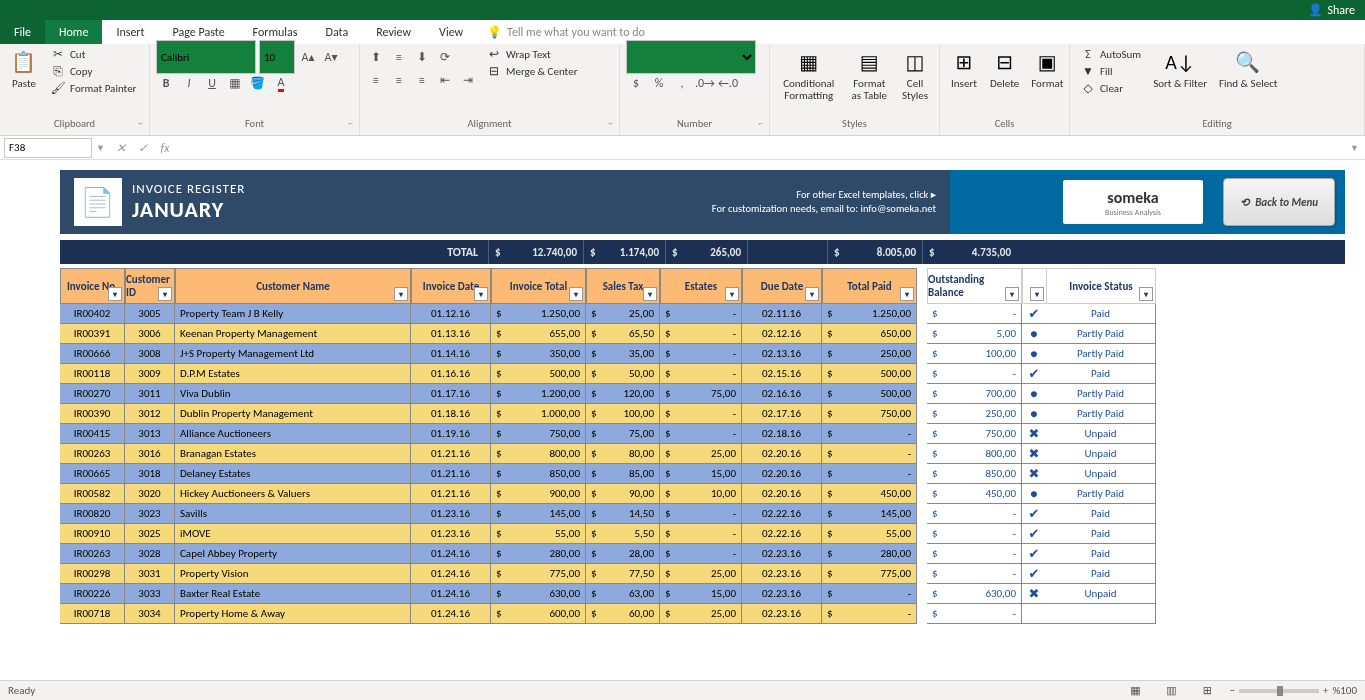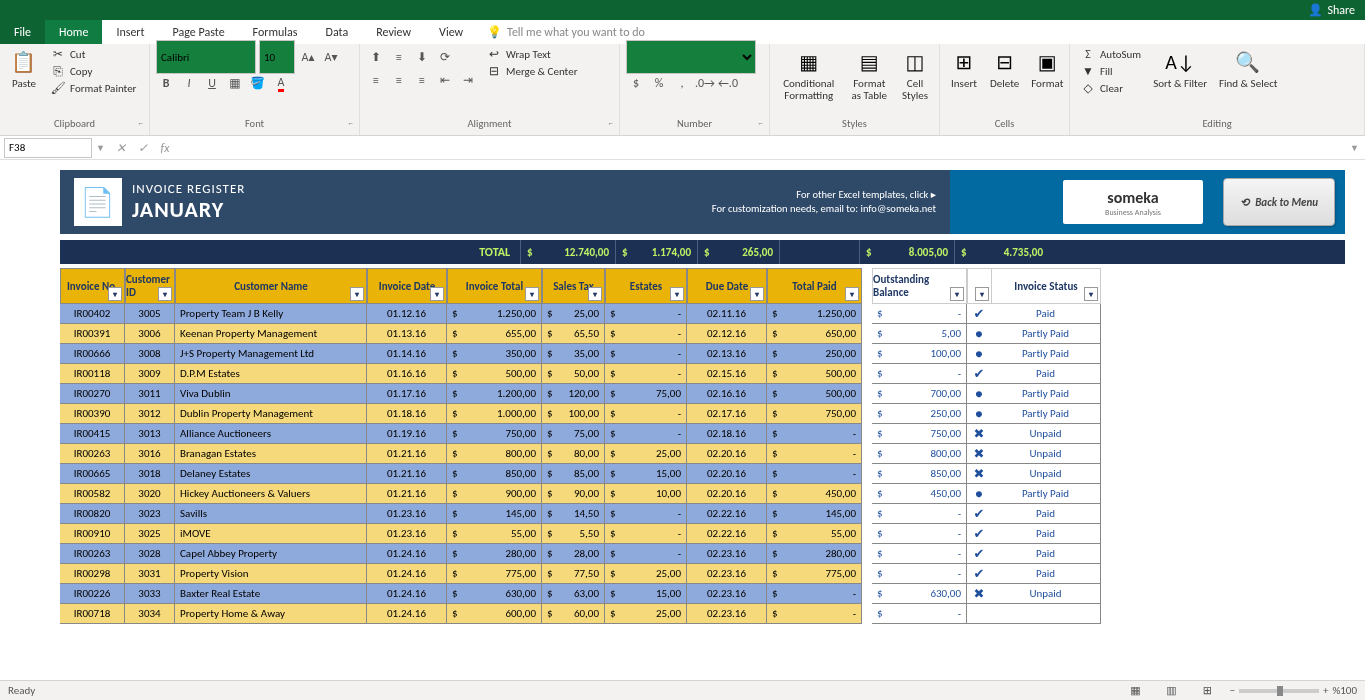--- a/index.html
+++ b/index.html
@@ -52,50 +52,50 @@
 .banner-title { display:flex; flex-direction:column; }
 .banner-title .t1 { font-size:13px; letter-spacing:1px; }
 .banner-title .t2 { font-size:22px; font-weight:bold; letter-spacing:1px; }
 .banner-right { flex:1; background:#0369a1; display:flex; align-items:center; justify-content:flex-end; padding:0 10px; gap:10px; }
 .banner-info { color:#fff; font-size:10.5px; text-align:right; line-height:14px; }
 .someka { width:140px; height:44px; background:#fff; display:flex; flex-direction:column; align-items:center; justify-content:center; font-weight:bold; font-size:16px; color:#333; border-radius:2px; }
 .someka .sub { font-size:8px; font-weight:normal; color:#777; }
 .back-btn { width:112px; height:48px; background:linear-gradient(#f5f5f5,#ddd); border:1px solid #aaa; border-radius:4px; display:flex; align-items:center; justify-content:center; gap:6px; font-size:11px; font-style:italic; font-weight:bold; color:#444; cursor:pointer; margin-left:10px; box-shadow:1px 1px 2px rgba(0,0,0,.2); }
 
 
-.total-row { height:24px; background:#1c3054; display:flex; color:#bef264; margin-top:6px;padding-left:32px; }
+.total-row { height:24px; background:#1c3054; display:flex; color:#e5e5e5; margin-top:6px; }
 .total-row .lbl { flex:0 0 428px; text-align:right; padding-right:10px; font-weight:bold; font-size:12px; line-height:24px; }
 .total-cell { border-left:1px solid #4a5e82; display:flex; align-items:center; justify-content:space-between; padding:0 6px; font-weight:bold; font-size:11px; }
 
 
 .thead { display:flex; height:36px; margin-top:4px; }
-.th { background:#eab308; border:1px solid #888; display:flex; flex-direction:column; align-items:center; justify-content:center; font-size:11px; font-weight:bold; color:#1f3864; position:relative; }
+.th { background:#fdba74; border:1px solid #888; display:flex; flex-direction:column; align-items:center; justify-content:center; font-size:11px; font-weight:bold; color:#1f3864; position:relative; }
 .th.outside { background:#fff; border-color:#ccc; }
 .th .drop { position:absolute; right:2px; bottom:2px; width:14px; height:14px; background:#fff; border:1px solid #999; font-size:8px; display:flex; align-items:center; justify-content:center; cursor:pointer; }
 
 
 .trow { display:flex; height:20px; font-size:11px; }
 .td { border-right:1px solid #888; border-bottom:1px solid #888; display:flex; align-items:center; padding:0 5px; overflow:hidden; white-space:nowrap; }
 .td.both { justify-content:space-between; }
 .td.ctr { justify-content:center; }
 .row-blue .td.in { background:#8ea9db; }
 .row-yel .td.in { background:#f5d97a; }
 .td.out { background:#fff; color:#1f4e9c; }
 .status-paid { color:#1f4e9c; }
 .ic-paid { color:#2e7d32; font-size:13px; }
 .ic-part { color:#e6a817; font-size:13px; }
 .ic-unpaid { color:#c0392b; font-size:13px; }
 
 
 .w-inv { width:65px; }
 .w-cust { width:50px; }
-.w-name { width:192px; }
+.w-name { width:236px; }
 .w-date { width:80px; }
 .w-total { width:95px; }
-.w-tax { width:63px; }
+.w-tax { width:74px; }
 .w-disc { width:82px; }
 .w-due { width:80px; }
 .w-paid { width:95px; }
 .w-bal { width:95px; }
 .w-st { width:110px; }
 .w-icon { width:24px; border-right:none; }
 
 
 .statusbar { position:fixed; bottom:0; left:0; right:0; height:20px; background:#f3f2f1; border-top:1px solid #d4d4d4; display:flex; align-items:center; justify-content:space-between; padding:0 8px; font-size:11px; color:#555; }
 .sb-right { display:flex; align-items:center; gap:8px; }

